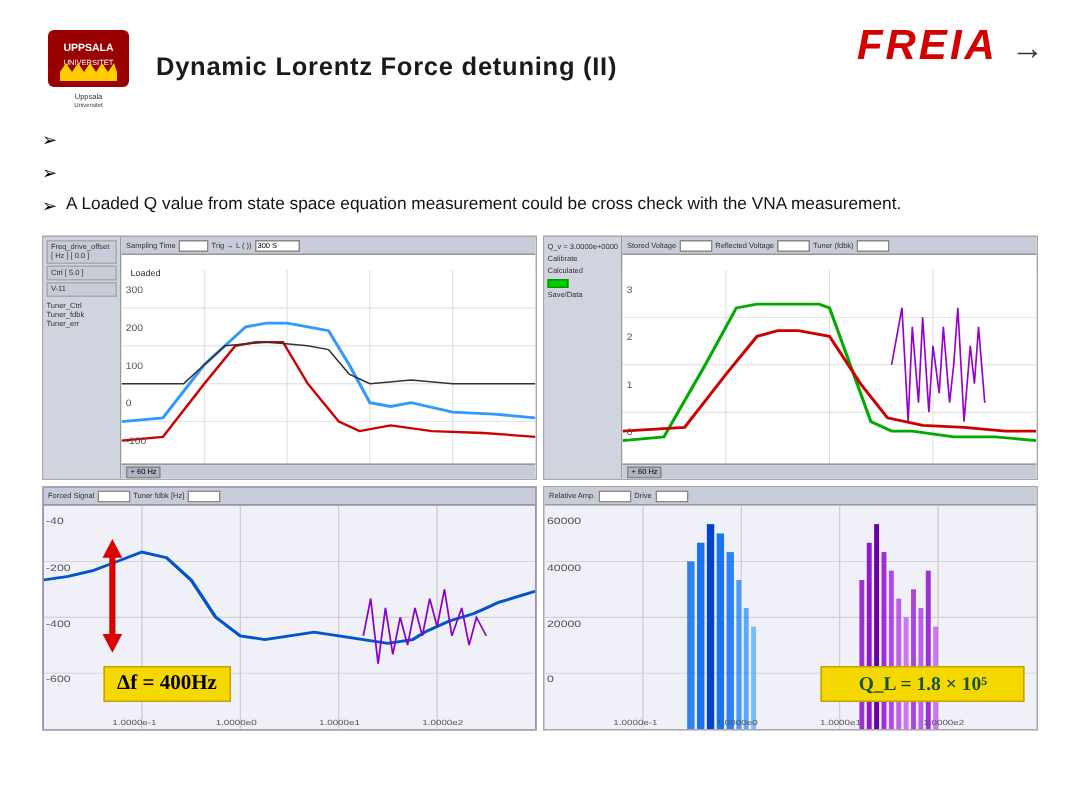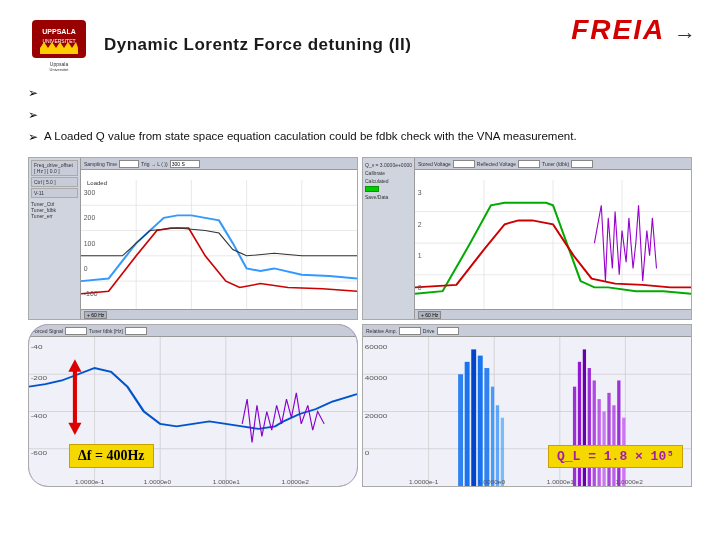--- a/index.html
+++ b/index.html
@@ -135,21 +135,20 @@
     }
     .tr-main {
       flex: 1;
       position: relative;
       background: #fff;
     }
     
     .bl-panel {
       position: relative;
       background: #8b5cf6;
-      border-radius: 20px;
     }
     .br-panel {
       position: relative;
       background: #e8eaf0;
     }
     
     .formula-overlay {
       position: absolute;
       background: #f5d800;
       border: 1px solid #c8a000;
@@ -157,25 +156,25 @@
       font-size: 14px;
       font-weight: bold;
       color: #000;
       font-family: 'Times New Roman', serif;
       z-index: 10;
     }
     .formula-overlay-br {
       position: absolute;
       background: #f5d800;
       border: 1px solid #c8a000;
-      padding: 3px 8px;
+      padding: 3px 24px;
       font-size: 13px;
       font-weight: bold;
-      color: #a21caf;
-      font-family: Liberation Mono, monospace;
+      color: #14532d;
+      font-family: Liberation Serif, serif;
       z-index: 10;
     }
     
     .ctrl-bar {
       background: #c8ccd8;
       border-bottom: 1px solid #999;
       padding: 1px 3px;
       display: flex;
       align-items: center;
       gap: 2px;
@@ -254,21 +253,21 @@
 
   <div class="bullets">
     <div class="bullet">
       <span class="bullet-arrow">➢</span>
     </div>
     <div class="bullet">
       <span class="bullet-arrow">➢</span>
     </div>
     <div class="bullet">
       <span class="bullet-arrow">➢</span>
-      <span>A Loaded Q value from state space equation caculation could be fdbk check with the VNA measurement.</span>
+      <span>A Loaded Q value from state space equation measurement could be cross check with the VNA measurement.</span>
     </div>
   </div>
 
   <div class="content-grid">
 
     <div class="panel tl-panel">
 
       <div class="tl-sidebar">
         <div class="tl-sidebar-row">Freq_drive_offset<br>[ Hz ] [ 0.0 ]</div>
         <div class="tl-sidebar-row">Ctrl [ 5.0 ]</div>

